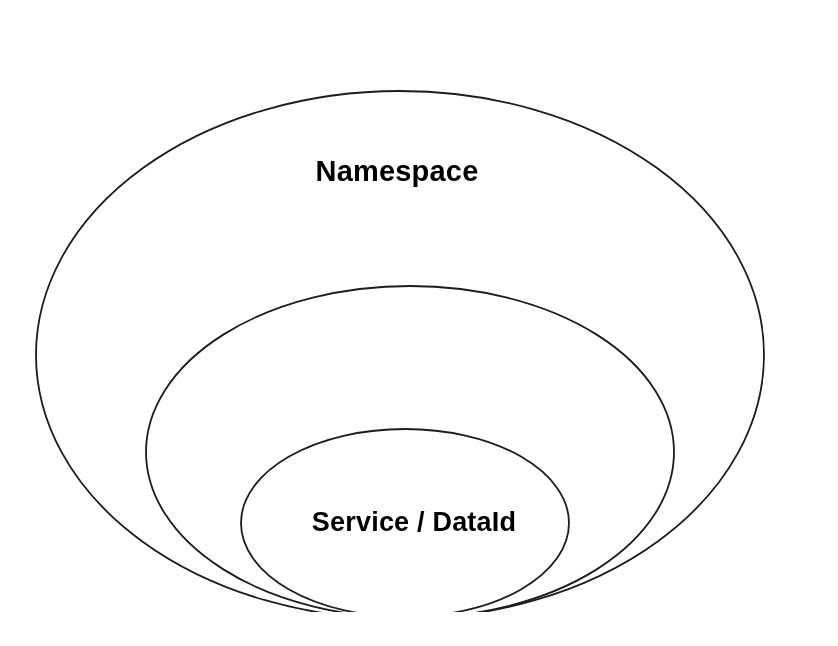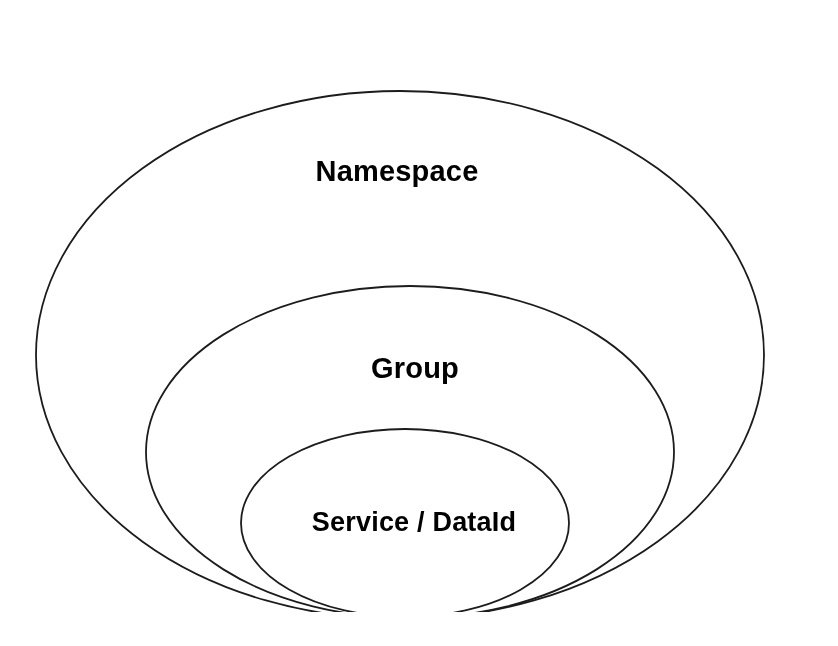--- a/index.html
+++ b/index.html
@@ -55,17 +55,16 @@
 
     <ellipse cx="400" cy="355" rx="364" ry="264" fill="none" stroke="#1c1c1c" stroke-width="1.8"></ellipse>
 
     <ellipse cx="410" cy="452" rx="264" ry="166" fill="none" stroke="#1c1c1c" stroke-width="1.8"></ellipse>
 
     <ellipse cx="405" cy="523" rx="164" ry="94" fill="none" stroke="#1c1c1c" stroke-width="1.8"></ellipse>
   </svg>
 
   <div class="ellipse-label label-namespace">Namespace</div>
 
-  <div class="ellipse-label label-group">Group</div>
 
   <div class="ellipse-label label-service">Service / DataId</div>
 
 </div>
 
 </body></html>

